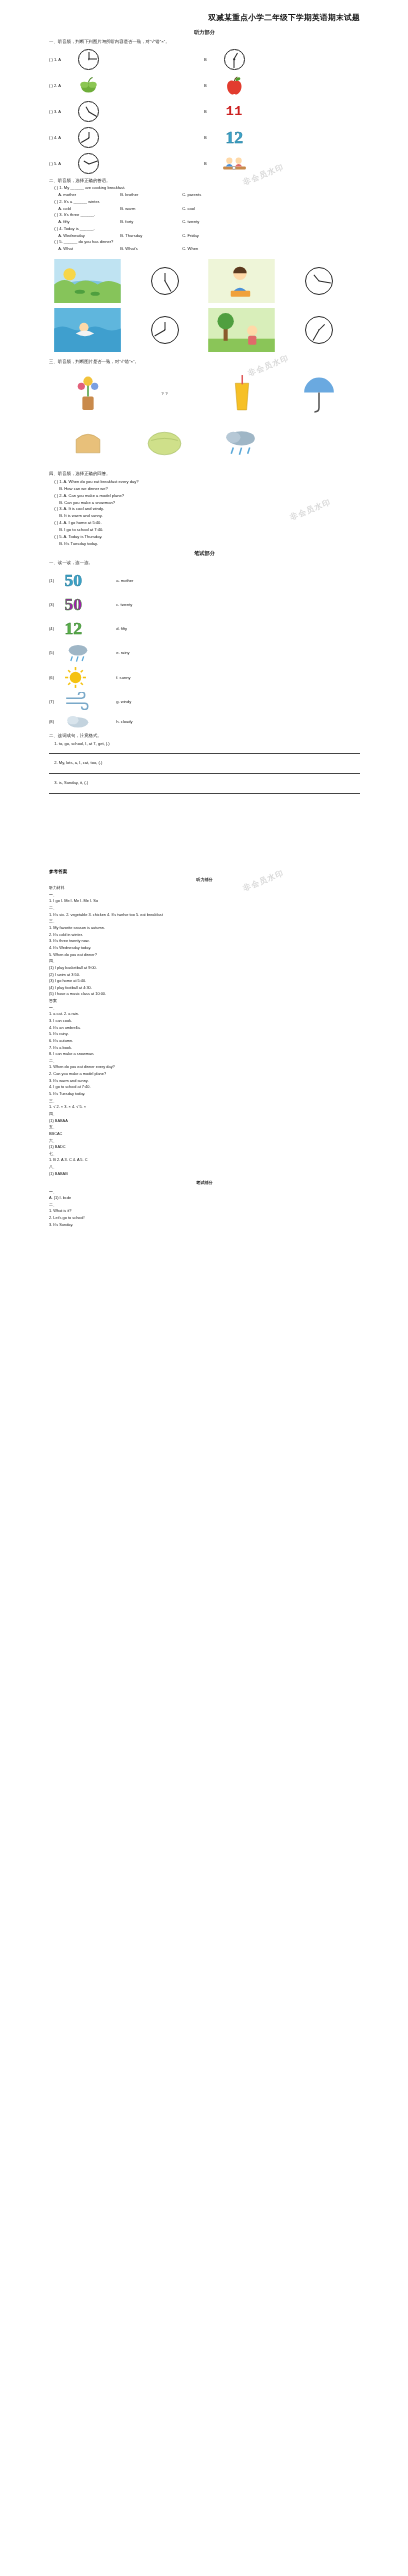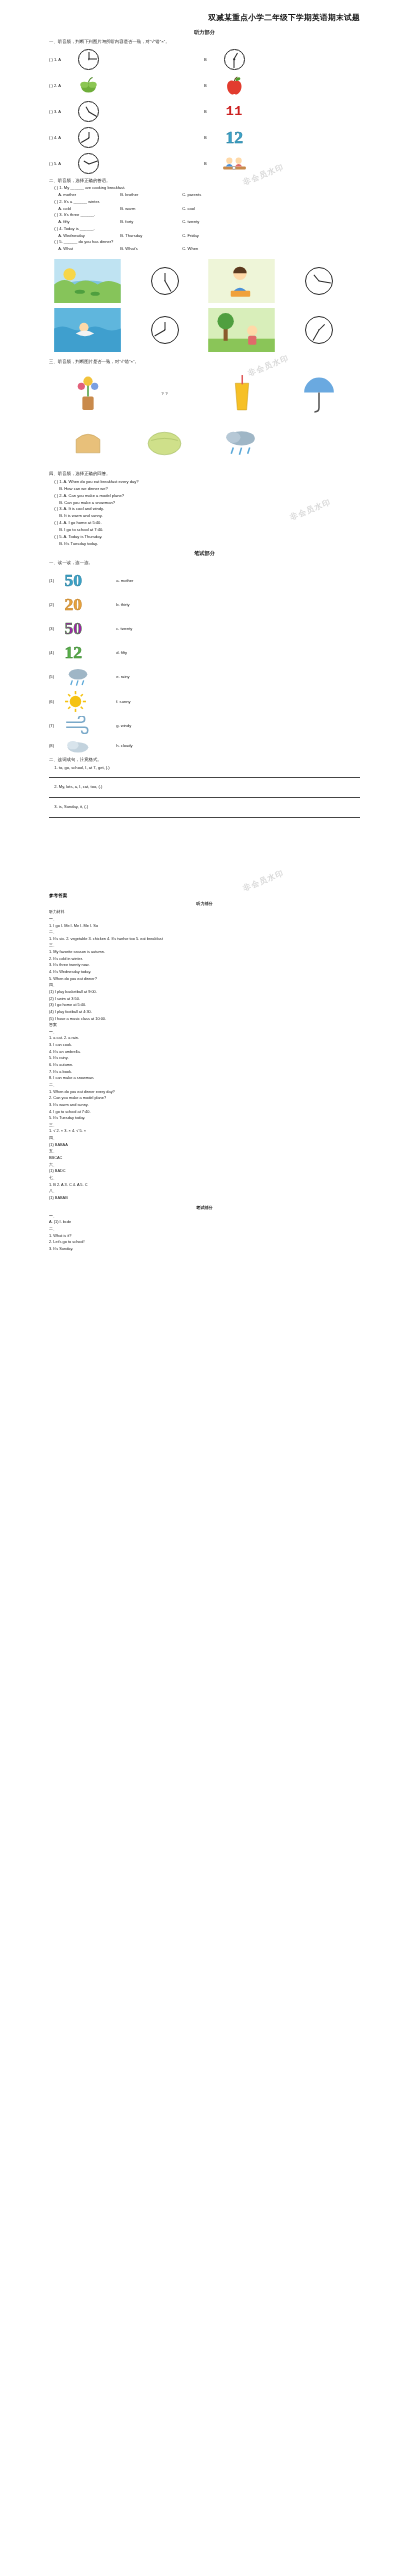--- a/index.html
+++ b/index.html
@@ -441,27 +441,20 @@
   <div class="section-head">笔试部分</div>
 
   <div class="q-line">一、读一读，连一连。</div>
 
   <div class="match-row">
     <div class="match-left">
       <span class="num-tag">(1)</span>
       <span><span class="big-num">50</span></span>
     </div>
     <span class="match-right">a. mother</span>
-  </div>
-  <div class="match-row">
-    <div class="match-left">
-      <span class="num-tag">(2)</span>
-      <span><span class="big-num" style="color:#e8a33d;-webkit-text-stroke:0.5px #c0802a;">20</span></span>
-    </div>
-    <span class="match-right">b. thirty</span>
   </div>
   <div class="match-row">
     <div class="match-left">
       <span class="num-tag">(3)</span>
       <span><span class="big-num" style="color:#a21caf;-webkit-text-stroke:0.5px #3d8633;">50</span></span>
     </div>
     <span class="match-right">c. twenty</span>
   </div>
   <div class="match-row">
     <div class="match-left">

